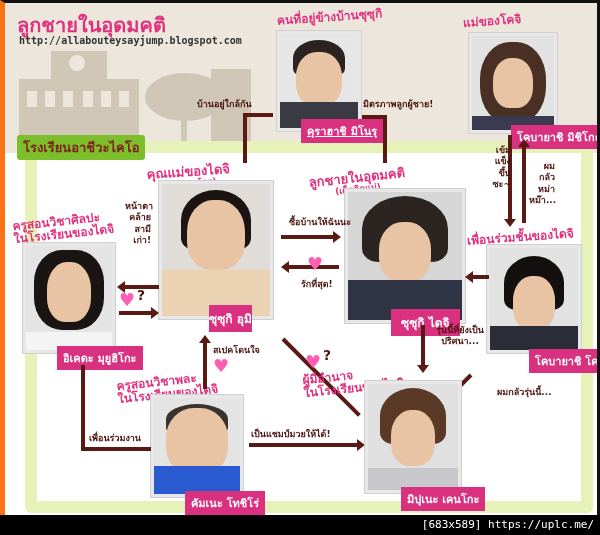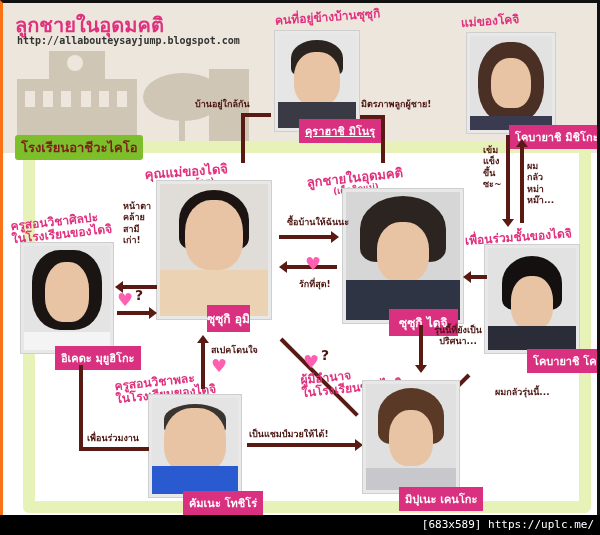--- a/index.html
+++ b/index.html
@@ -1,35 +1,35 @@
 <!DOCTYPE html>
 <html><head>
 <meta charset="utf-8">
 <style>
   * { box-sizing: border-box; margin: 0; padding: 0; }
   html, body { width: 600px; height: 535px; background: #000; overflow: hidden; }
   body { font-family: "DejaVu Sans", sans-serif; position: relative; }
-  #canvas { position: absolute; left: 0; top: 0; width: 600px; height: 515px; background: #ffffff; border-left: 3px solid #f97316; border-right: 3px solid #111; border-top: 3px solid #111; overflow: hidden; }
+  #canvas { position: absolute; left: 0; top: 0; width: 600px; height: 515px; background: #ffffff; border-left: 5px solid #f97316; border-right: 3px solid #111; border-top: 3px solid #111; overflow: hidden; }
   .bg-top { position: absolute; left: 0; top: 0; width: 600px; height: 150px; background: #ece6dc; }
   .school { position: absolute; background: #cfc6b6; }
   .school-win { position: absolute; background: #ece6dc; }
   .tree { position: absolute; background: #cfc6b6; border-radius: 50%; }
   .school-zone { position: absolute; left: 20px; top: 138px; width: 568px; height: 372px; border: 12px solid #e6f2b8; border-radius: 6px; background: #fff; }
   .zone-label { position: absolute; left: 12px; top: 132px; background: #7cbf2a; color: #7f1d1d; font-weight: bold; font-size: 13px; padding: 2px 6px; border-radius: 3px; }
   .title { position: absolute; left: 12px; top: 6px; color: #e0307e; font-weight: bold; font-size: 20px; font-family: "Liberation Sans", sans-serif; }
   .url { position: absolute; left: 14px; top: 32px; font-size: 10px; color: #333; font-family: "DejaVu Sans Mono", monospace; font-weight: bold; }
   .photo { position: absolute; background: #dcdcdc; border: 3px solid #e8e8e8; box-shadow: 0 0 0 1px #cfcfcf; overflow: hidden; }
   .face { position: absolute; left: 50%; transform: translateX(-50%); border-radius: 45% 45% 40% 40%; background: #e8c4a4; }
   .hair { position: absolute; left: 50%; transform: translateX(-50%); border-radius: 50% 50% 20% 20%; }
   .body-clothes { position: absolute; bottom: 0; left: 0; right: 0; }
   .nameplate { position: absolute; background: #d9307f; color: #fff; font-size: 11px; font-weight: bold; padding: 3px 6px; white-space: nowrap; }
   .role { position: absolute; color: #e0307e; font-weight: bold; font-size: 12px; white-space: nowrap; line-height: 1.1; }
   .role .sub { display: block; font-size: 9px; text-align: center; }
   .note { position: absolute; color: #4a1410; font-size: 9px; font-weight: bold; white-space: nowrap; line-height: 1.25; }
-  .note.vertical { white-space: normal; text-align: left; width: 26px; }
+  .note.vertical { white-space: normal; text-align: right; width: 26px; }
   .line { position: absolute; background: #5a1a14; }
   .arrow { position: absolute; height: 4px; background: #5a1a14; }
   .arrow.right::after { content: ""; position: absolute; right: -6px; top: -4px; border-left: 8px solid #5a1a14; border-top: 6px solid transparent; border-bottom: 6px solid transparent; }
   .arrow.left::after { content: ""; position: absolute; left: -6px; top: -4px; border-right: 8px solid #5a1a14; border-top: 6px solid transparent; border-bottom: 6px solid transparent; }
   .varrow { position: absolute; width: 4px; background: #5a1a14; }
   .varrow.down::after { content: ""; position: absolute; bottom: -6px; left: -4px; border-top: 8px solid #5a1a14; border-left: 6px solid transparent; border-right: 6px solid transparent; }
   .varrow.up::after { content: ""; position: absolute; top: -6px; left: -4px; border-bottom: 8px solid #5a1a14; border-left: 6px solid transparent; border-right: 6px solid transparent; }
   .heart { position: absolute; color: #ff5fb0; font-size: 18px; line-height: 1; }
   .qmark { position: absolute; color: #4a1410; font-weight: bold; font-size: 14px; }
   .footer { position: absolute; left: 0; top: 515px; width: 600px; height: 20px; background: #000; }

